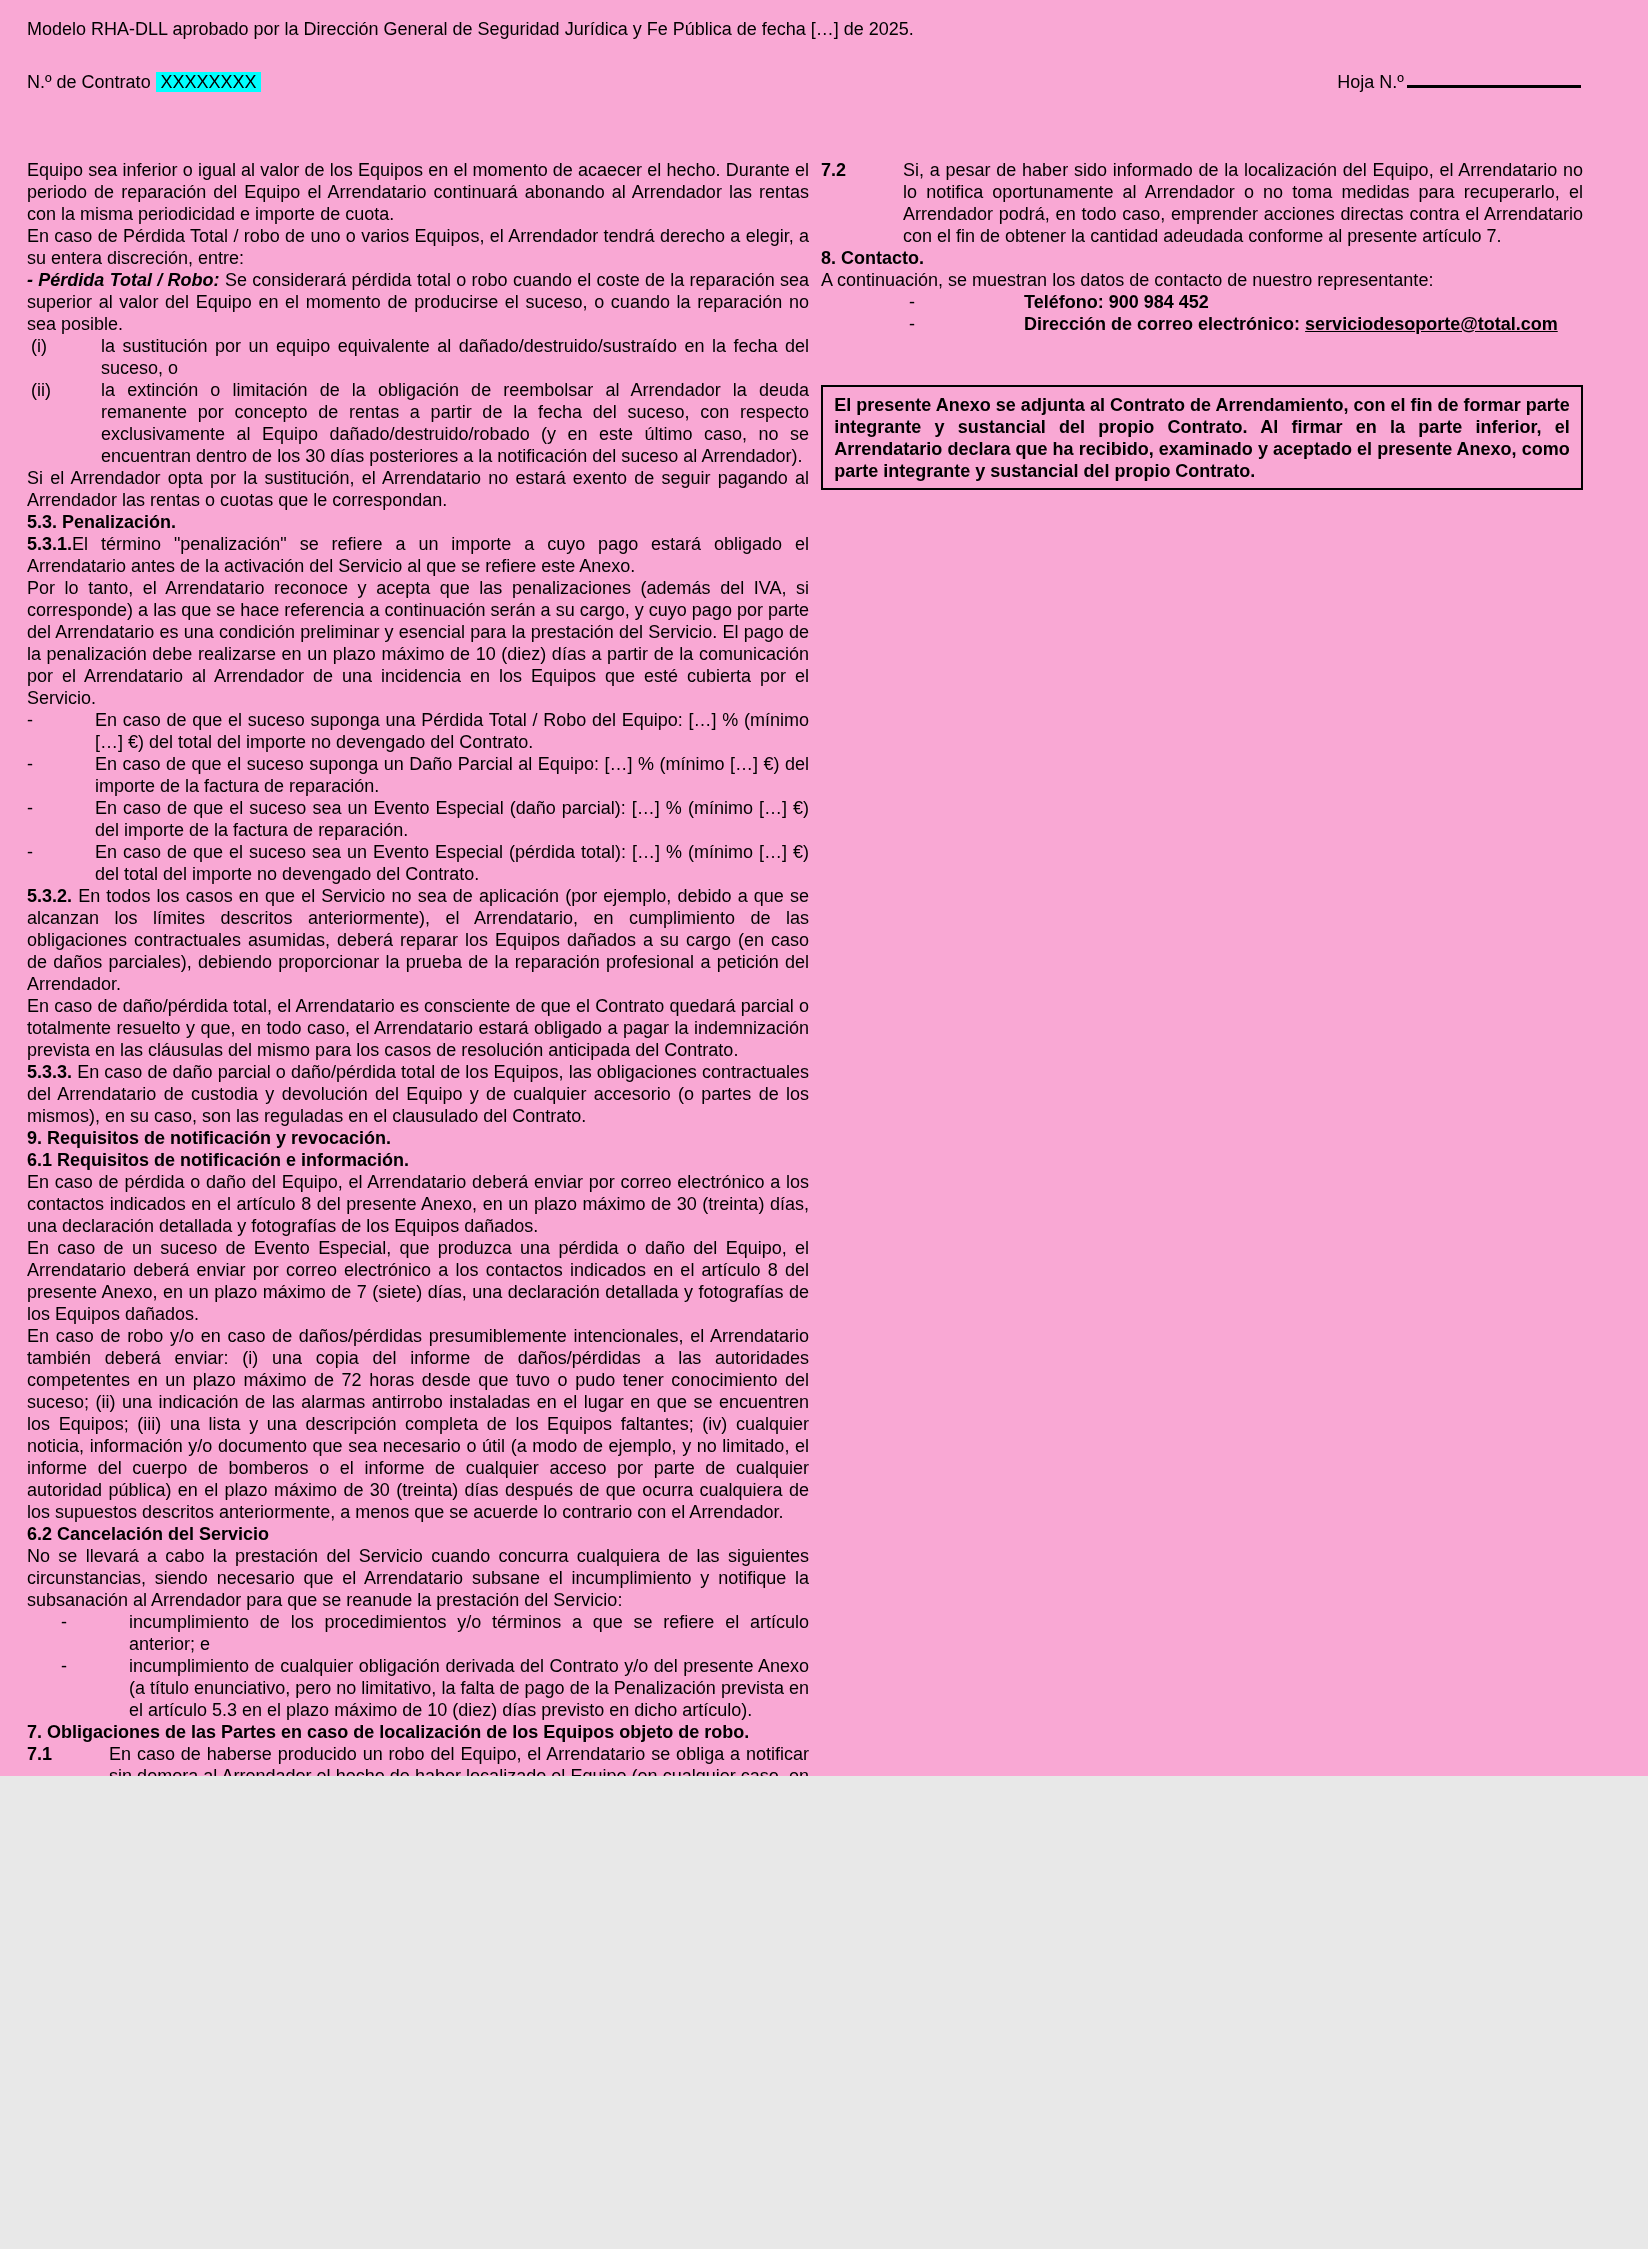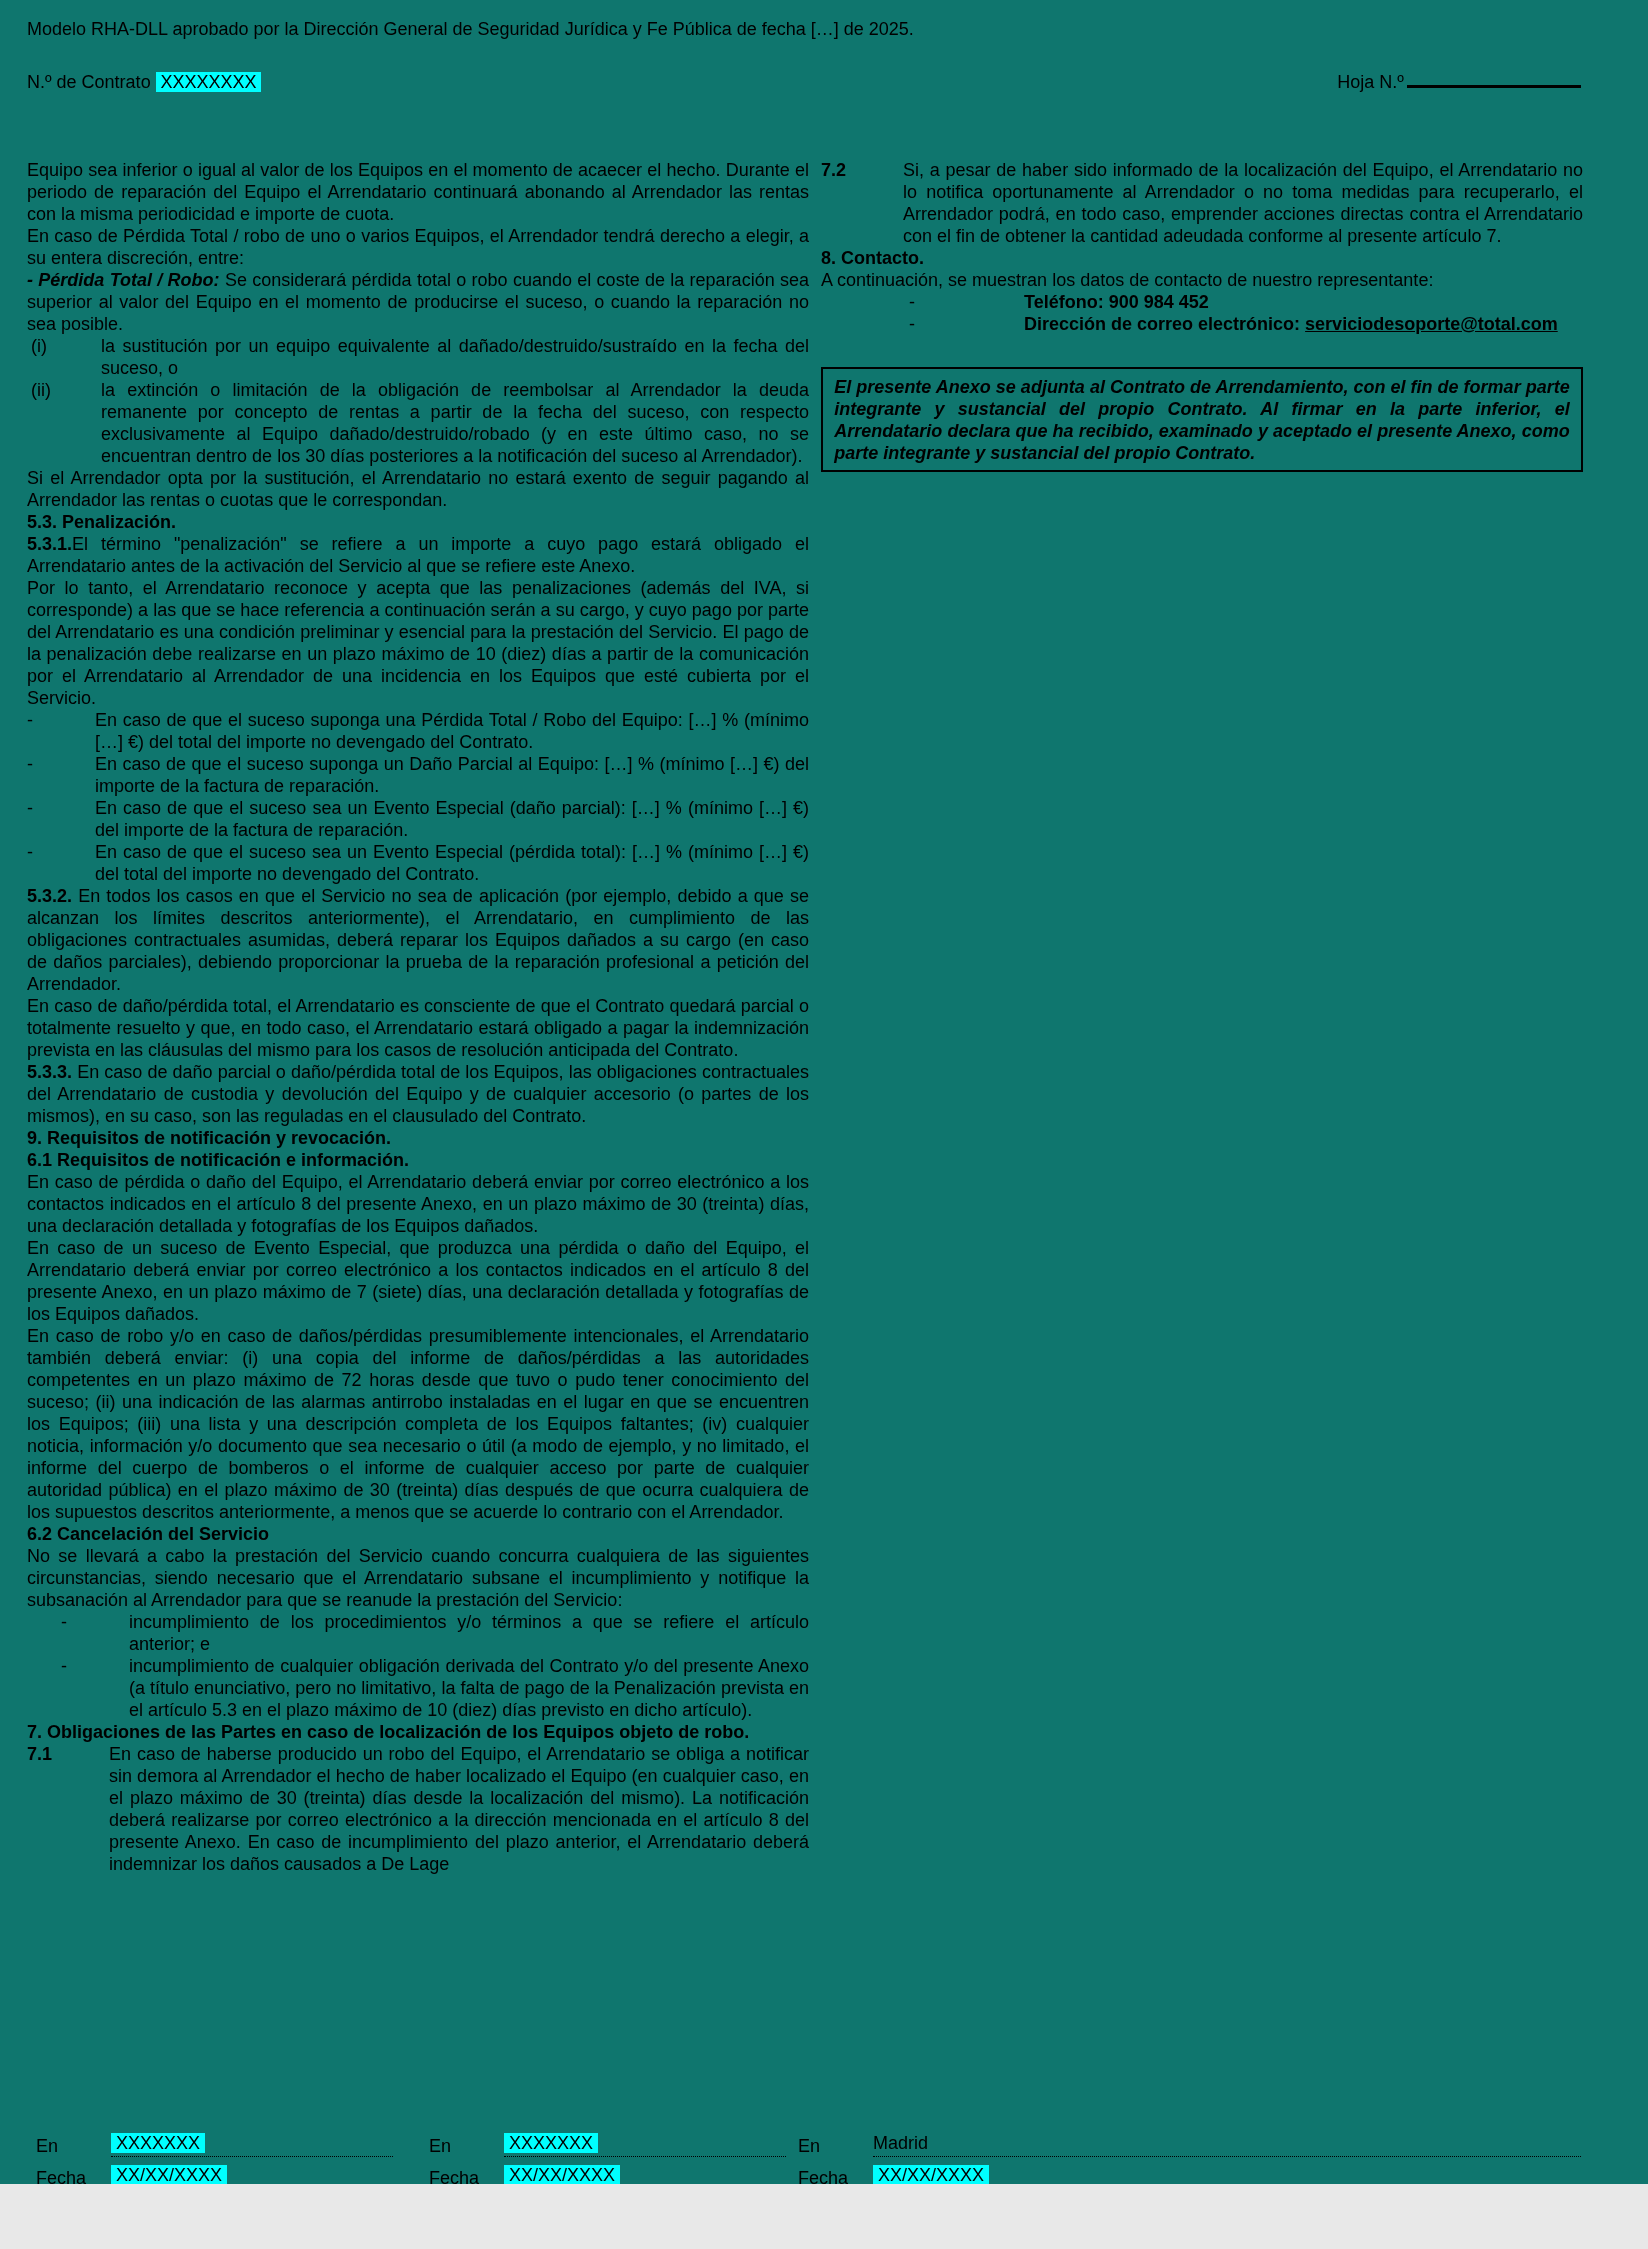--- a/index.html
+++ b/index.html
@@ -1,19 +1,19 @@
 <!DOCTYPE html>
 <html lang="es" style="font-size:13px"><head>
 <meta charset="utf-8">
 <style>
   html,body{margin:0;padding:0;background:#e8e8e8;}
   .page{
     position:relative;
-    width:1649px;height:2184px;
-    background:#0f766e;color:#000000;
+    width:1649px;height:1776px;
+    background:#f9a8d4;color:#000000;
     font-family:"Liberation Sans", sans-serif;
     font-size:18px;line-height:22px;
     overflow:hidden;
     margin:0 auto;
   }
   p{margin:0;}
   .just{text-align:justify;}
   .doc-header{padding:18px 68px 0 27px;}
   .approval{margin:0;}
   .contract-row{display:flex;justify-content:space-between;align-items:flex-end;margin-top:29px;}
@@ -28,21 +28,21 @@
   .li .body{flex:1;text-align:justify;}
   .m-roman{width:40px;padding-left:4px;box-sizing:border-box;}
   .m-dash{width:34px;}
   .m-num{width:48px;font-weight:bold;}
   .indent2{padding-left:34px;}
   .cont{padding-left:48px;}
   .contact-li{padding-left:88px;}
   .contact-li .m{width:81px;}
   .contact-li .body{text-align:left;}
   .email-u{text-decoration:underline;}
-  .notice-box{border:2.4px solid #000;padding:6.5px 11.3px;margin-top:32px;font-weight:bold;text-align:justify;font-style:italic;}
+  .notice-box{border:2.4px solid #000;padding:6.5px 11.3px;margin-top:50px;font-weight:bold;text-align:justify;}
   .signatures{position:absolute;left:36px;right:68px;top:2125px;display:flex;align-items:flex-start;}
   .sig-col{width:357px;flex:none;}
   .sig-col.c2{margin-left:36px;}
   .sig-col.c3{margin-left:12px;flex:1;width:auto;}
   .sig-row{display:flex;align-items:flex-end;height:32px;}
   .sig-label{width:75px;flex:none;margin-top:12px;}
   .sig-value{flex:1;border-bottom:1.6px dotted #000;padding-bottom:1.6px;white-space:nowrap;}
   .sig-role{margin-top:6.5px;}
 </style>
 </head>

